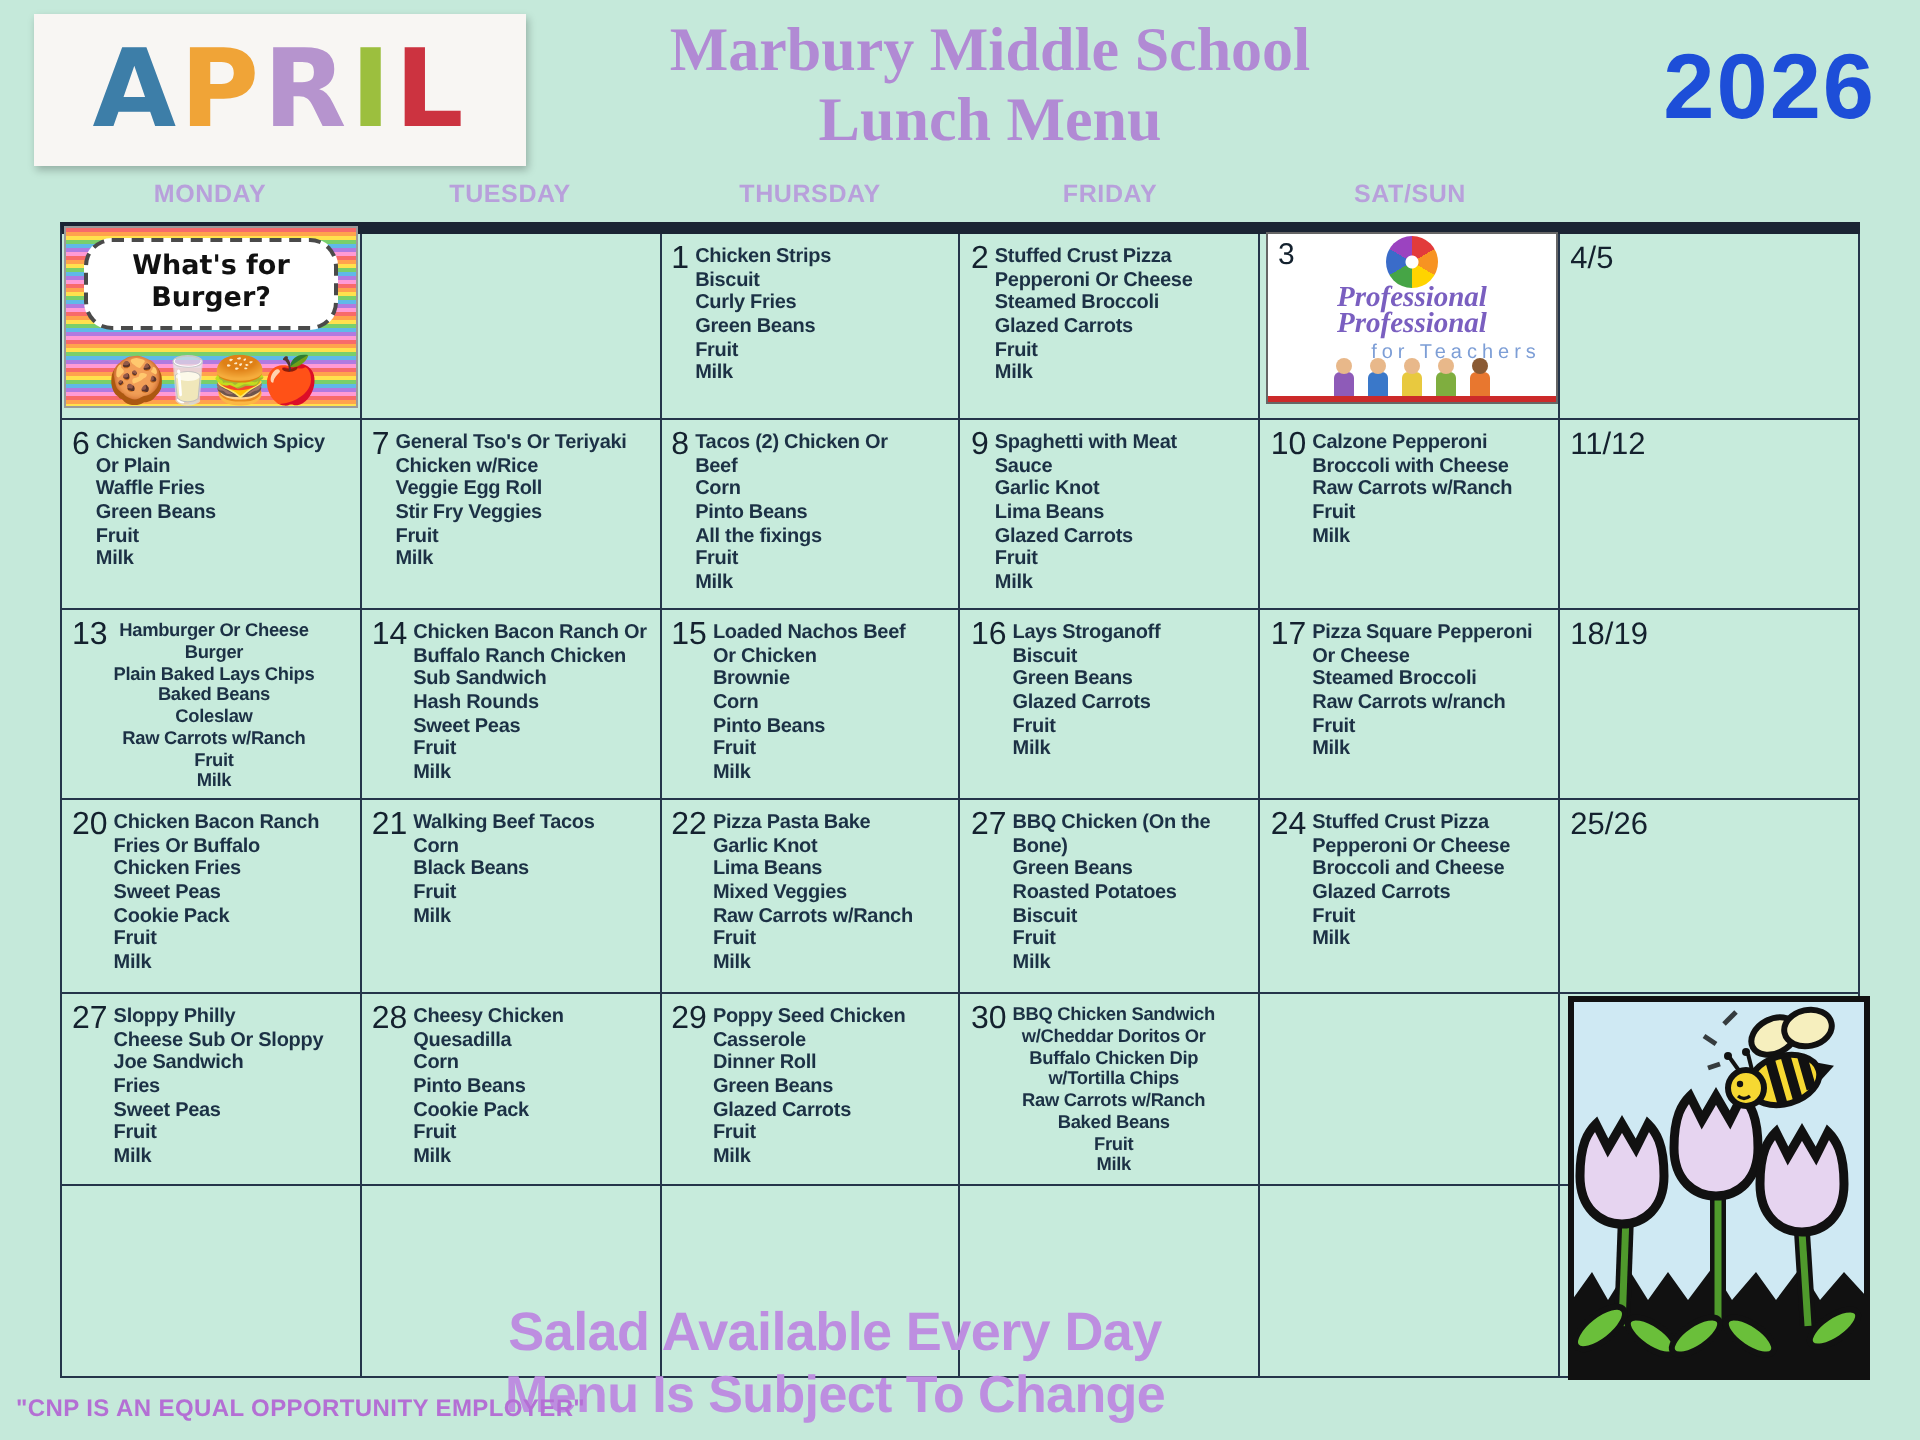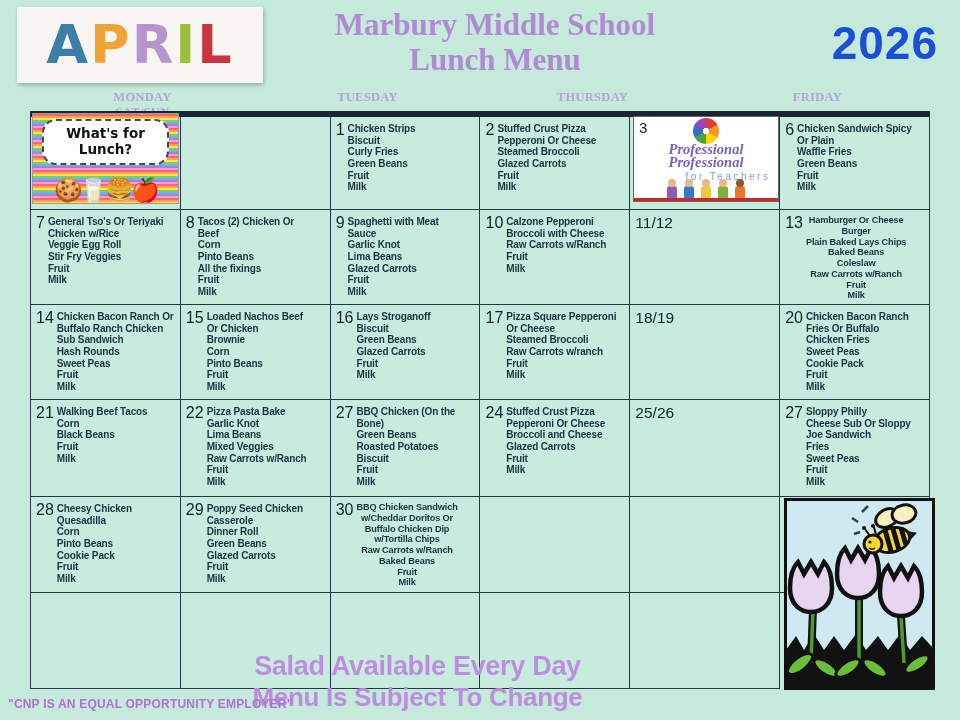--- a/index.html
+++ b/index.html
@@ -22,21 +22,21 @@
     position:absolute;left:300px;top:8px;width:390px;text-align:center;
     font-family:"Liberation Serif",serif;font-weight:700;font-size:31px;
     color:#b18ad4;line-height:1.12;
   }
   #year{
     position:absolute;right:22px;top:16px;
     font-weight:700;font-size:46px;color:#1d4ed8;letter-spacing:1px;
   }
   #weekday-row{
     position:absolute;left:30px;top:90px;width:900px;height:20px;
-    display:grid;grid-template-columns:repeat(4,1fr);font-family:Liberation Serif, serif;
+    display:grid;grid-template-columns:repeat(6,1fr);
   }
   #weekday-row span{
     text-align:center;font-weight:700;font-size:12.5px;color:#b8a0db;letter-spacing:.3px;
   }
   
   #calendar-grid{
     position:absolute;left:30px;top:111px;width:900px;height:578px;
     display:grid;grid-template-columns:repeat(6,1fr);
     grid-template-rows:93px 95px 95px 97px 96px 96px;
     border-top:6px solid #1b2433;border-left:1.4px solid #25354a;
@@ -173,20 +173,23 @@
       <div class="items">
         <div class="item">Stuffed Crust Pizza</div>
         <div class="item">Pepperoni  Or Cheese</div>
         <div class="item">Steamed Broccoli</div>
         <div class="item">Glazed Carrots</div>
         <div class="item">Fruit</div>
         <div class="item">Milk</div>
       </div>
     </div>
     <div class="cell"></div>
+    <div class="cell wknd">
+      <span class="num">4/5</span>
+    </div>
     <div class="cell">
       <span class="num">6</span>
       <div class="items">
         <div class="item">Chicken Sandwich Spicy</div>
         <div class="item">Or Plain</div>
         <div class="item">Waffle Fries</div>
         <div class="item">Green Beans</div>
         <div class="item">Fruit</div>
         <div class="item">Milk</div>
       </div>
@@ -414,21 +417,21 @@
     <div class="cell"></div>
     <div class="cell"></div>
     <div class="cell"></div>
     <div class="cell"></div>
     <div class="cell"></div>
     <div class="cell"></div>
     <div class="cell"></div>
   </div>
 
 <div id="wfl-card">
-  <div id="wfl-bubble">What's for Lunch?</div>
+  <div id="wfl-bubble">What's for Burger?</div>
   <div id="wfl-foods">🍪🥛🍔🍎</div>
 </div>
 
 <div id="pd-card">
   <span id="pd-day">3</span>
   <div id="pd-pinwheel"></div>
   <div class="pd-script">Professional</div>
   <div class="pd-script">Professional</div>
   <div id="pd-line3">for Teachers</div>
   <div id="pd-kids">

